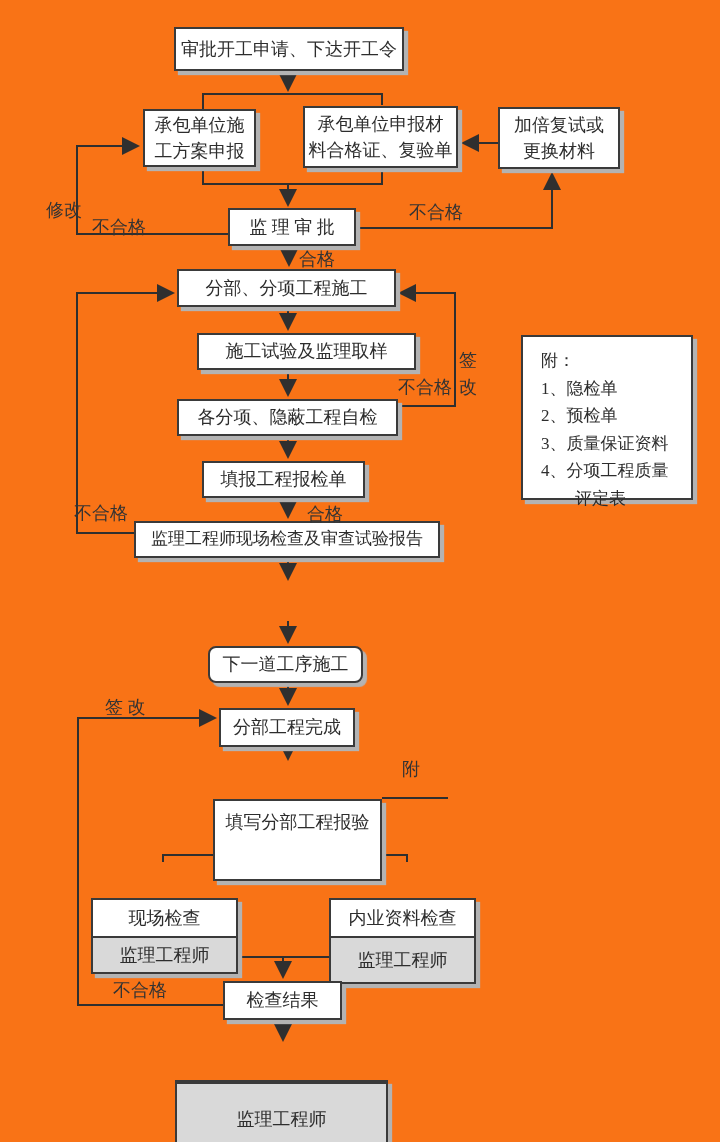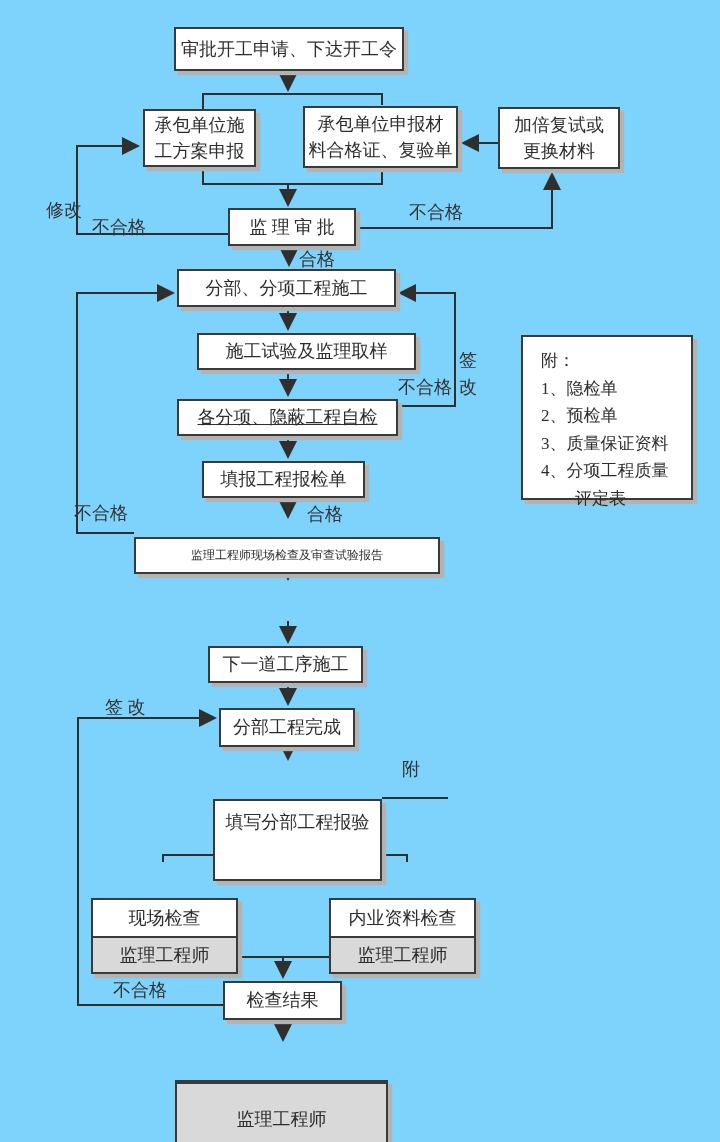--- a/index.html
+++ b/index.html
@@ -1,17 +1,17 @@
 <!DOCTYPE html>
 <html><head>
 <meta charset="utf-8">
 <style>
   html,body{margin:0;padding:0;background:#fbfbfa;}
   #canvas{
-    position:relative;width:720px;height:1142px;background:#7dd3fc;
+    position:relative;width:720px;height:1142px;background:#f97316;
     font-family:"Liberation Serif","DejaVu Serif",serif;color:#2d2d2d;overflow:hidden;
   }
   #wires{position:absolute;left:0;top:0;width:720px;height:1142px;}
   .node{
     position:absolute;box-sizing:border-box;background:#ffffff;
     border:2px solid #3a3a3a;box-shadow:4px 4px 1px #b3b3b3;
     display:flex;align-items:center;justify-content:center;text-align:center;
     font-size:18px;line-height:1.45;white-space:pre-line;
   }
   .split{
@@ -91,42 +91,42 @@
 
   <div class="node" style="left:498px;top:107px;width:122px;height:62px;">加倍复试或
 更换材料</div>
 
   <div class="node" style="left:228px;top:208px;width:128px;height:38px;">监 理 审 批</div>
 
   <div class="node" style="left:177px;top:269px;width:219px;height:38px;">分部、分项工程施工</div>
 
   <div class="node" style="left:177px;top:333px;width:219px;height:37px;margin-left:20px;">施工试验及监理取样</div>
 
-  <div class="node" style="left:177px;top:399px;width:221px;height:37px;text-decoration:underline;">各分项、隐蔽工程自检</div>
+  <div class="node" style="left:177px;top:399px;width:221px;height:37px;">各分项、隐蔽工程自检</div>
 
   <div class="node" style="left:202px;top:461px;width:163px;height:37px;">填报工程报检单</div>
 
-  <div class="node" style="left:134px;top:521px;width:306px;height:37px;font-size:12px;margin-top:16px;">监理工程师现场检查及审查试验报告</div>
+  <div class="node" style="left:134px;top:521px;width:306px;height:37px;font-size:17px;">监理工程师现场检查及审查试验报告</div>
 
 
-  <div class="node" style="left:208px;top:646px;width:155px;height:37px;">下一道工序施工</div>
+  <div class="node" style="left:208px;top:646px;width:155px;height:37px;border-radius:8px;">下一道工序施工</div>
 
   <div class="node" style="left:219px;top:708px;width:136px;height:39px;">分部工程完成</div>
 
   <div class="split" style="left:213px;top:763px;width:169px;height:82px;">
     <div class="top" style="height:42px;">填写分部工程报验</div>
   </div>
 
 
   <div class="split" style="left:91px;top:862px;width:147px;height:76px;">
     <div class="top" style="height:36px;">现场检查</div>
     <div class="bot">监理工程师</div>
   </div>
 
-  <div class="split" style="left:329px;top:862px;width:147px;height:76px;">
+  <div class="split" style="left:329px;top:862px;width:147px;height:86px;">
     <div class="top" style="height:36px;">内业资料检查</div>
     <div class="bot">监理工程师</div>
   </div>
 
   <div class="node" style="left:223px;top:981px;width:119px;height:39px;">检查结果</div>
 
   <div class="split" style="left:175px;top:1044px;width:213px;height:76px;">
     <div class="bot">监理工程师</div>
   </div>
 

